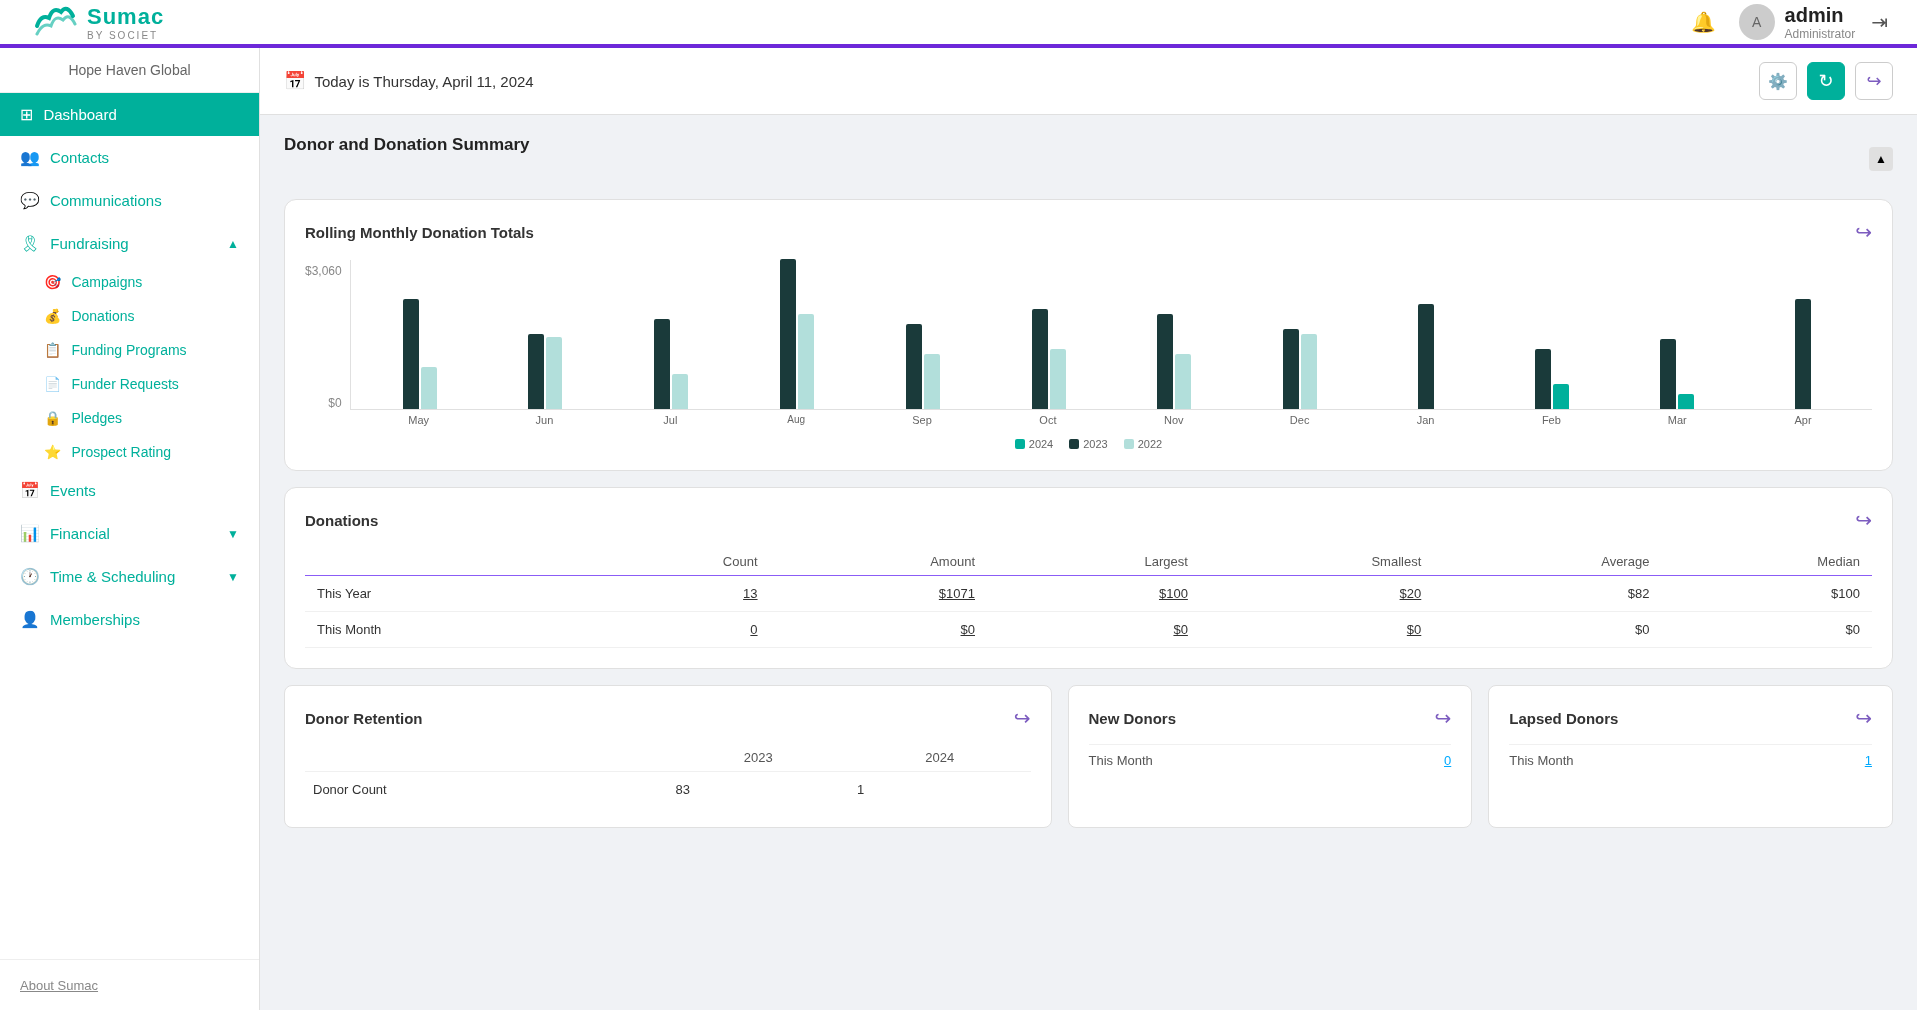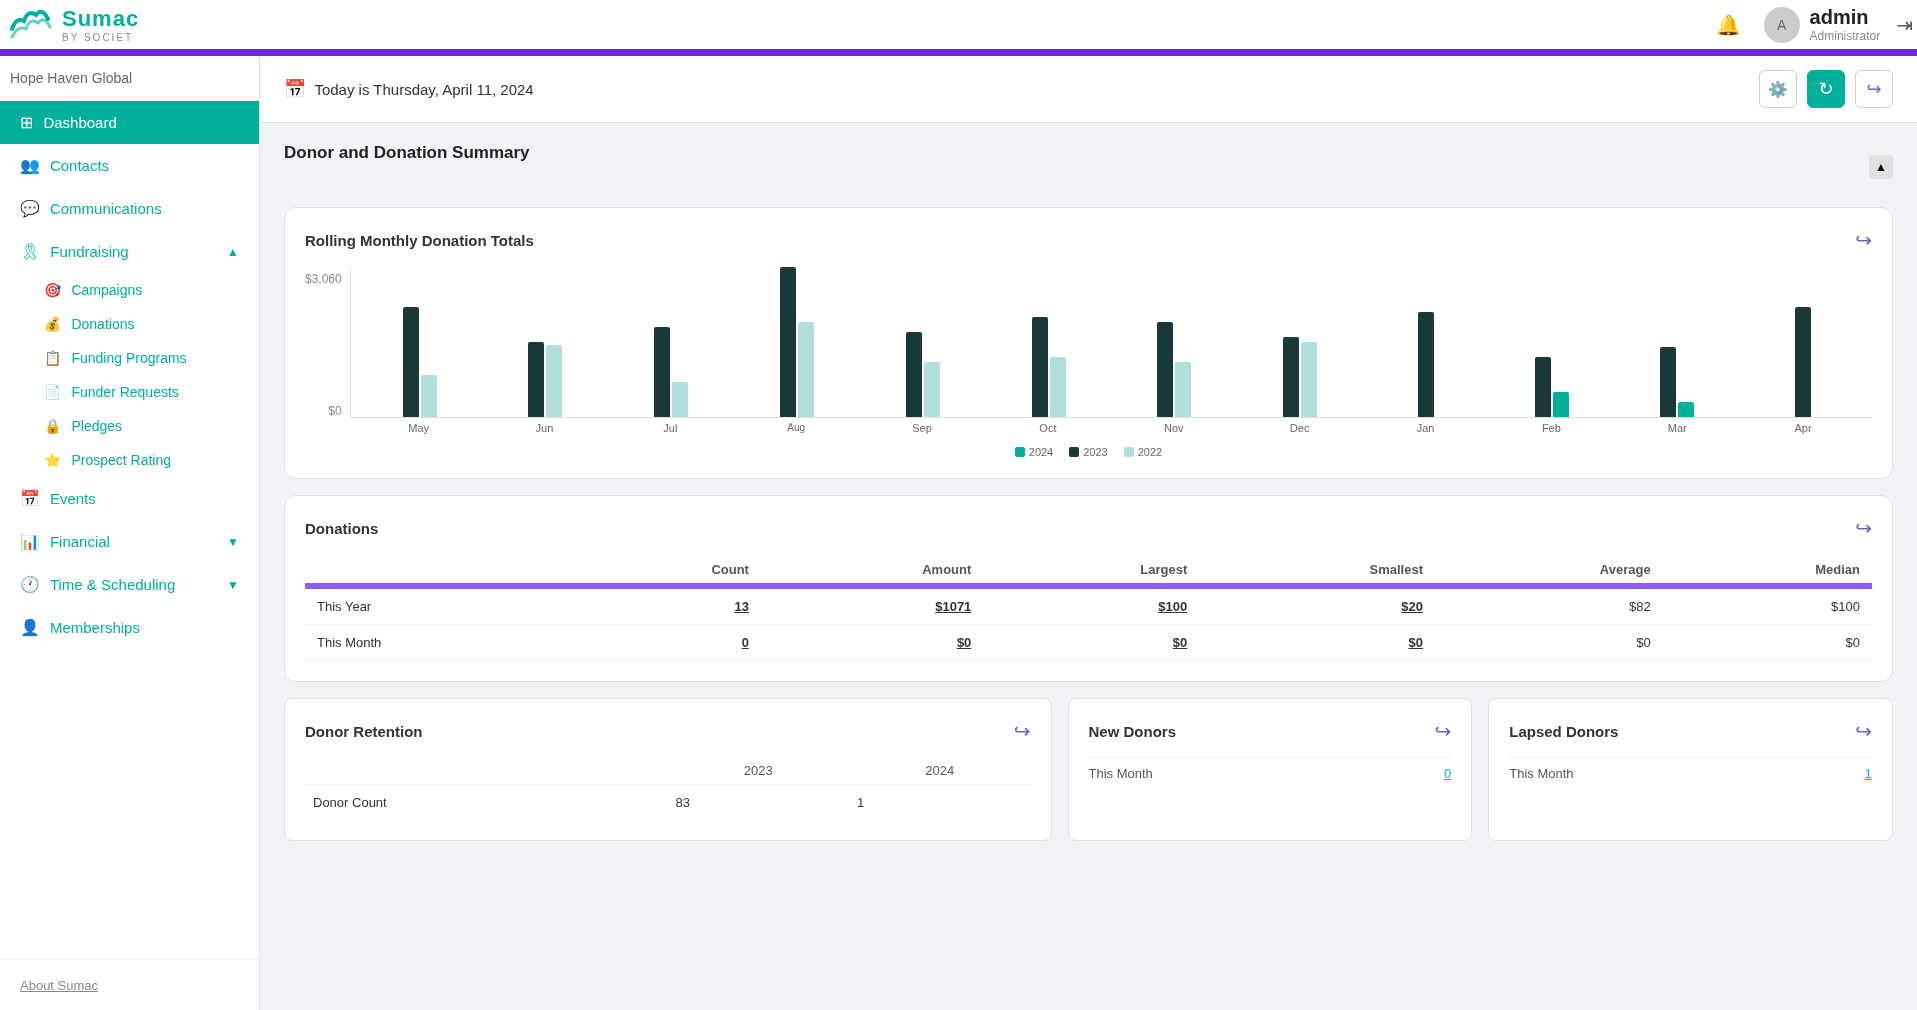--- a/index.html
+++ b/index.html
@@ -1,25 +1,25 @@
 <!DOCTYPE html>
 <html><head>
   <meta charset="utf-8">
   <style>
     * { box-sizing: border-box; margin: 0; padding: 0; }
     body { font-family: -apple-system, BlinkMacSystemFont, 'Segoe UI', sans-serif; background: #f0f2f5; display: flex; flex-direction: column; height: 100vh; overflow: hidden; }
 
     
     .top-header {
       background: white;
-      height: 56px;
+      height: 48px;
       display: flex;
       align-items: center;
-      padding: 0 4px;
-      border-bottom: 7px solid #6d28d9;
+      padding: 0 29px;
+      border-bottom: 4px solid #6d28d9;
       z-index: 10;
       justify-content: space-between;
     }
     .logo-area { display: flex; align-items: center; gap: 10px; }
     .logo-icon { width: 48px; height: 48px; }
     .logo-text { display: flex; flex-direction: column; }
     .logo-sumac { color: #00b09b; font-size: 22px; font-weight: 700; letter-spacing: 1px; }
     .logo-by { color: #888; font-size: 10px; letter-spacing: 2px; }
     .header-right { display: flex; align-items: center; gap: 16px; }
     .header-icon-btn { background: none; border: none; cursor: pointer; padding: 6px; }
@@ -37,21 +37,21 @@
     
     .sidebar {
       width: 260px;
       background: white;
       border-right: 1px solid #e0e0e0;
       display: flex;
       flex-direction: column;
       overflow-y: auto;
       flex-shrink: 0;
     }
-    .org-name { text-align: left; padding: 14px 10px; color: #666; font-size: 14px; border-bottom: 1px solid #eee; }
+    .org-name { text-align: center; padding: 14px 10px; color: #666; font-size: 14px; border-bottom: 1px solid #eee; }
 
     .nav-item {
       display: flex;
       align-items: center;
       gap: 10px;
       padding: 12px 20px;
       cursor: pointer;
       color: #00b09b;
       font-size: 15px;
       font-weight: 500;
@@ -146,35 +146,35 @@
 
     .chart-legend { display: flex; gap: 16px; margin-top: 12px; justify-content: center; }
     .legend-item { display: flex; align-items: center; gap: 4px; font-size: 11px; color: #666; }
     .legend-dot { width: 10px; height: 10px; border-radius: 2px; }
 
     
     .donations-table { width: 100%; border-collapse: collapse; }
     .donations-table th {
       font-size: 13px;
       color: #555;
-      font-weight: 700;
+      font-weight: 400;
       text-align: right;
       padding: 6px 12px;
-      border-bottom: 6px solid #8b5cf6;
+      border-bottom: 1px solid #8b5cf6;
     }
     .donations-table th:first-child { text-align: left; }
     .donations-table td {
       font-size: 13px;
       color: #333;
       text-align: right;
       padding: 10px 12px;
       border-bottom: 1px solid #f0f0f0;
     }
     .donations-table td:first-child { text-align: left; }
-    .link-val { color: #00aaff; text-decoration: underline; cursor: pointer; font-weight: bold; }
+    .link-val { color: #00aaff; text-decoration: underline; cursor: pointer; }
 
     
     .bottom-cards { display: flex; gap: 16px; }
     .bottom-card { background: white; border-radius: 8px; padding: 20px; border: 1px solid #e0e0e0; flex: 1; }
     .bottom-card-header { display: flex; align-items: center; justify-content: space-between; margin-bottom: 14px; }
     .bottom-card-title { font-size: 15px; font-weight: 600; color: #333; }
     .retention-table { width: 100%; border-collapse: collapse; }
     .retention-table th { font-size: 13px; color: #555; font-weight: 500; text-align: center; padding: 6px 8px; }
     .retention-table td { font-size: 13px; color: #333; padding: 10px 8px; border-top: 1px solid #f0f0f0; }
     .retention-table td:first-child { text-align: left; }

